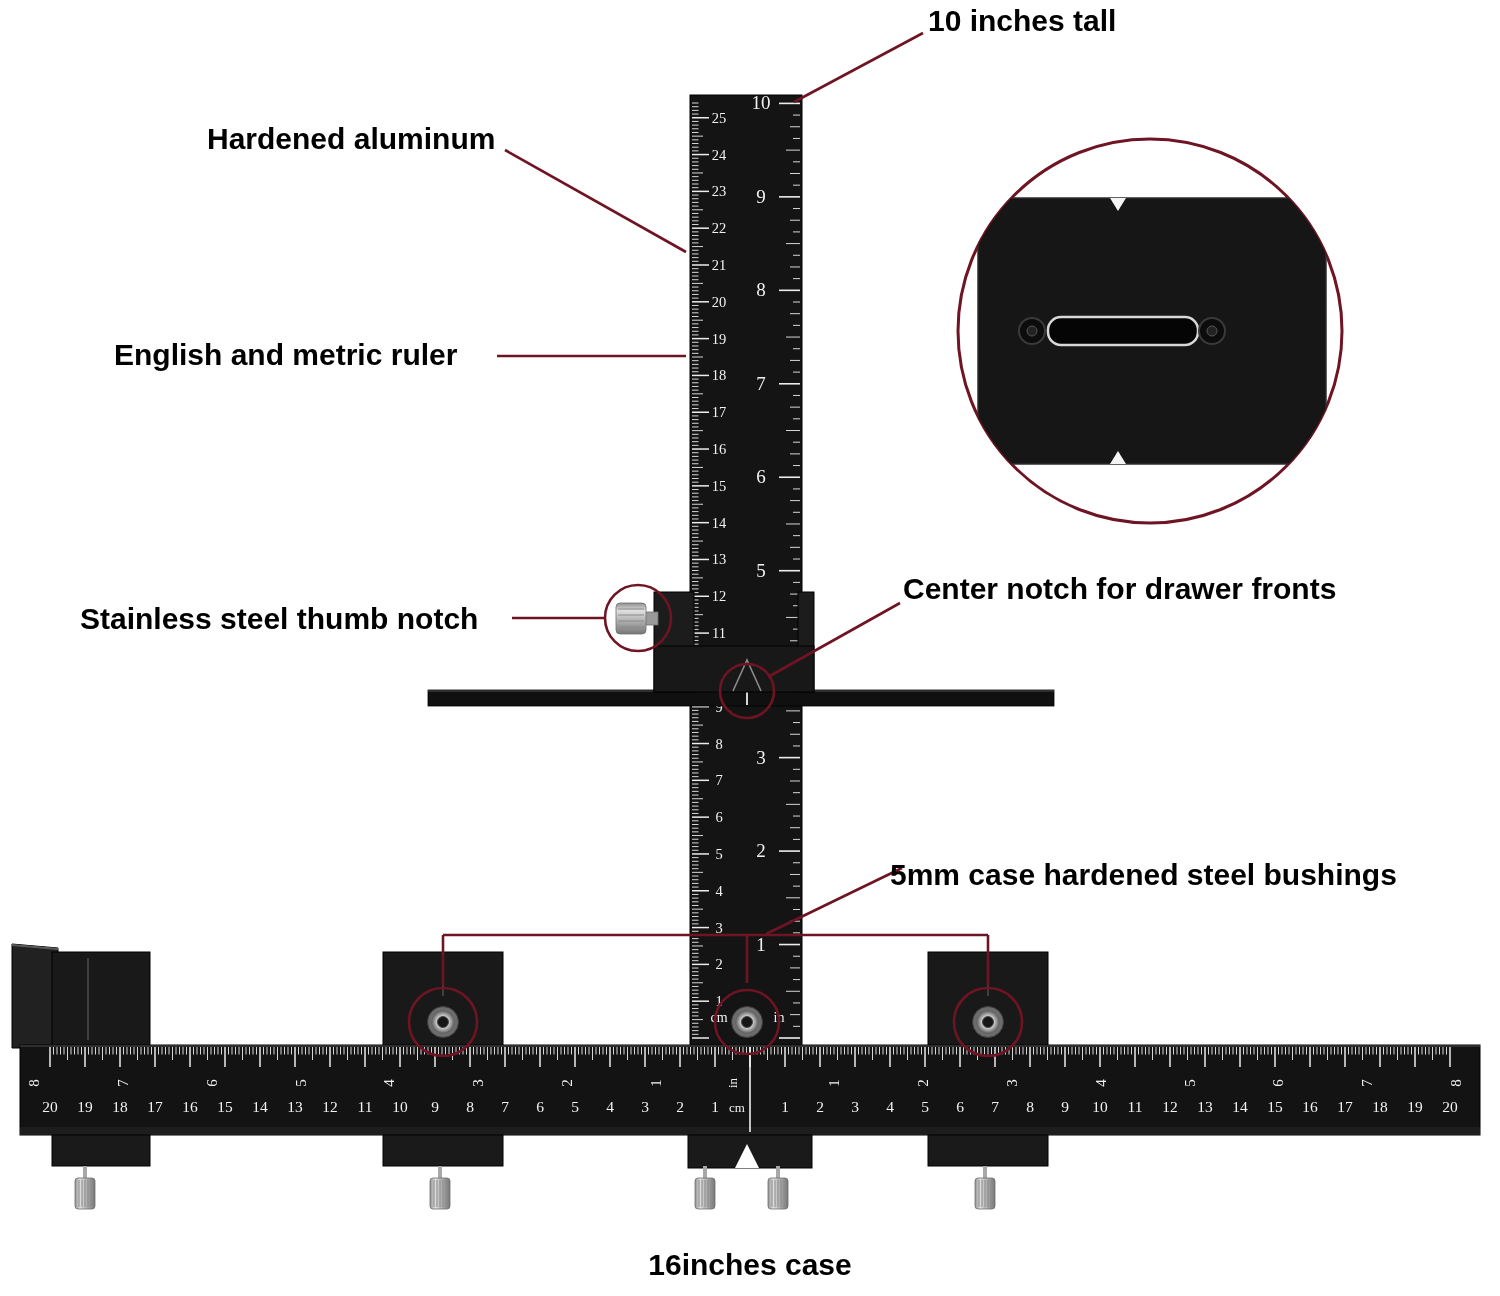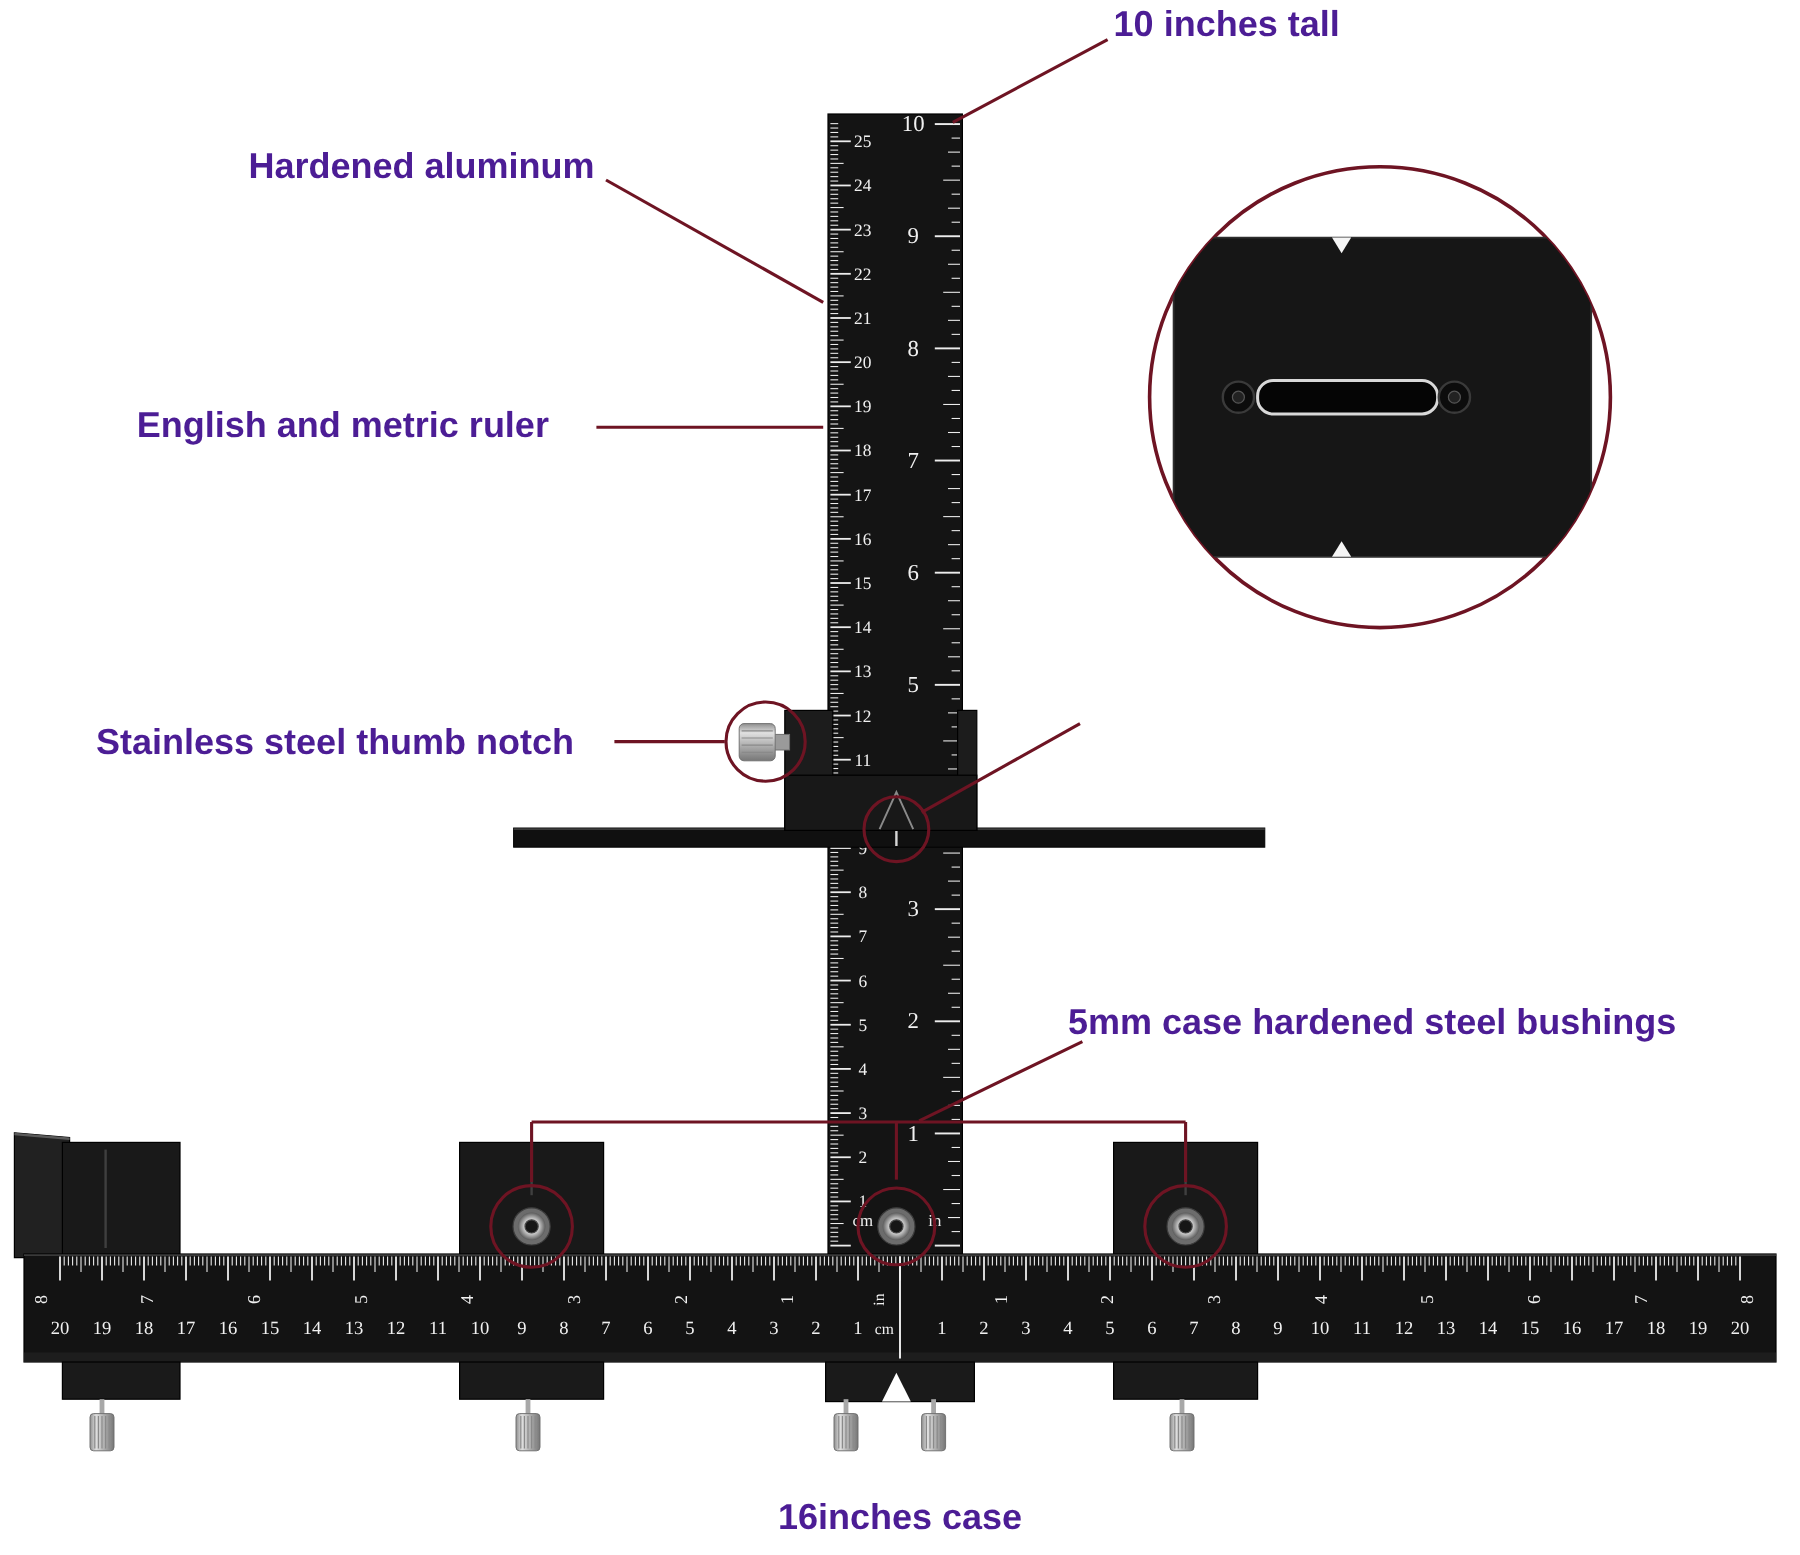--- a/index.html
+++ b/index.html
@@ -1,19 +1,19 @@
 <!DOCTYPE html>
 <html><head>
 <meta charset="utf-8">
 <style>
   html,body{margin:0;padding:0;background:#fff;}
   .stage{position:relative;width:1500px;height:1296px;background:#ffffff;overflow:hidden;
          font-family:"Liberation Sans",sans-serif;}
   .stage svg{position:absolute;left:0;top:0;}
-  .callout{position:absolute;font-weight:700;font-size:30px;color:#4c1d95;white-space:nowrap;
+  .callout{position:absolute;font-weight:700;font-size:30px;color:#000000;white-space:nowrap;
            letter-spacing:0px;}
   .callout.center{transform:translateX(-50%);}
   .rnum{font-family:"Liberation Serif",serif;fill:#f1f1f1;}
 </style>
 </head>
 <body>
 
 <div class="stage">
 
 <svg width="1500" height="1296" viewBox="0 0 1500 1296">
@@ -984,16 +984,17 @@
     <circle cx="443" cy="1022" r="34"></circle>
     <circle cx="747" cy="1022" r="32"></circle>
     <circle cx="988" cy="1022" r="34"></circle>
   </g>
 </svg>
 
 <div class="callout" style="left:928px;top:4px;">10 inches tall</div>
 <div class="callout" style="left:114px;top:338px;">English and metric ruler</div>
 <div class="callout" style="left:207px;top:122px;">Hardened aluminum</div>
 <div class="callout" style="left:80px;top:602px;">Stainless steel thumb notch</div>
-<div class="callout" style="left:890px;top:836px;">5mm case hardened steel bushings</div>
+<div class="callout" style="left:903px;top:572px;">Center notch for drawer fronts</div>
+<div class="callout" style="left:890px;top:858px;">5mm case hardened steel bushings</div>
 <div class="callout center" style="left:750px;top:1248px;">16inches case</div>
 
 </div>
 
 </body></html>

